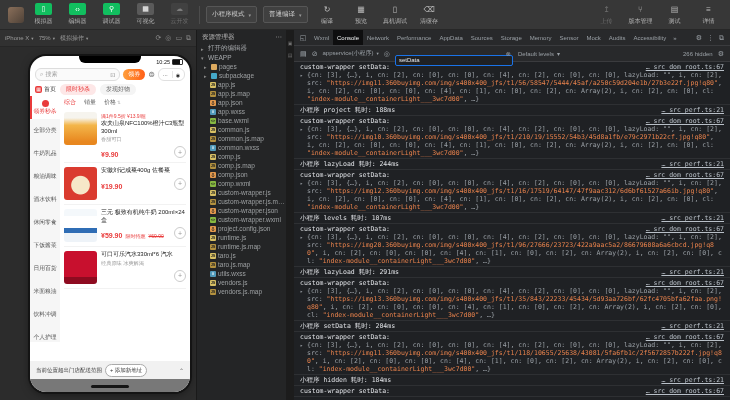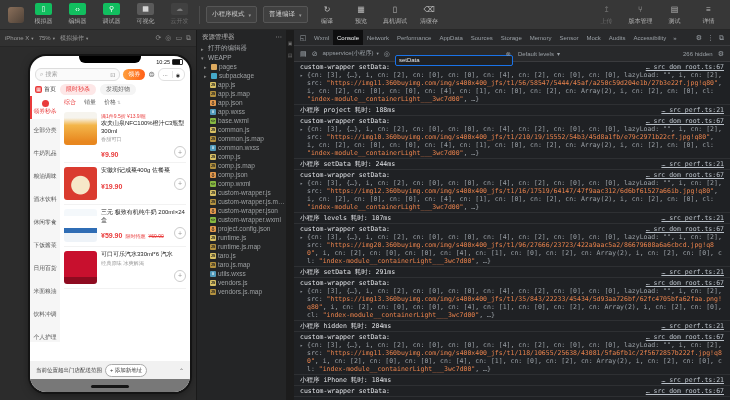--- a/index.html
+++ b/index.html
@@ -588,21 +588,21 @@
           <span class="lnk">… src_dom_root.ts:67</span>
         </div>
         <div class="log-body g-only">
           <span class="tri">▸</span><span>{cn: [3], {…}, i, cn: [2], cn: [0], cn: [0], cn: [4], cn: [2], cn: [0], cn: [0], lazyLoad: "", i, cn: [2], src: </span><span class="str">"https://img10.360buyimg.com/img/s400x400_jfs/t1/210/19/15552/54b3/45d8a1fb/e79c2971b22cf.jpg!q80"</span><span>, i, cn: [2], cn: [0], cn: [0], cn: [4], cn: [1], cn: [0], cn: [2], cn: Array(2), i, cn: [2], cn: [0], cl: </span><span class="str">"index-module__containerLight___3wc7d00"</span><span>, …}</span>
         </div>
 
       </div>
       <div class="log t">
 
         <div class="log-row t-only">
-          <span class="lt">小程序 setData 耗时: 244ms</span>
+          <span class="lt">小程序 lazyLoad 耗时: 244ms</span>
           <span class="lnk">… src_perf.ts:21</span>
         </div>
       </div>
       <div class="log g">
         <div class="log-row g-only">
           <span class="lh">custom-wrapper setData:</span>
           <span class="lnk">… src_dom_root.ts:67</span>
         </div>
         <div class="log-body g-only">
           <span class="tri">▸</span><span>{cn: [3], {…}, i, cn: [2], cn: [0], cn: [0], cn: [4], cn: [2], cn: [0], cn: [0], lazyLoad: "", i, cn: [2], src: </span><span class="str">"https://img12.360buyimg.com/img/s400x400_jfs/t1/16/17519/64147/47f9aac312/6d6bf61527a66ib.jpg!q80"</span><span>, i, cn: [2], cn: [0], cn: [0], cn: [4], cn: [1], cn: [0], cn: [2], cn: Array(2), i, cn: [2], cn: [0], cl: </span><span class="str">"index-module__containerLight___3wc7d00"</span><span>, …}</span>
@@ -622,55 +622,55 @@
           <span class="lnk">… src_dom_root.ts:67</span>
         </div>
         <div class="log-body g-only">
           <span class="tri">▸</span><span>{cn: [3], {…}, i, cn: [2], cn: [0], cn: [0], cn: [4], cn: [2], cn: [0], cn: [0], lazyLoad: "", i, cn: [2], src: </span><span class="str">"https://img20.360buyimg.com/img/s400x400_jfs/t1/96/27666/23723/422a9aac5a2/86679608a6a6cbcd.jpg!q80"</span><span>, i, cn: [2], cn: [0], cn: [0], cn: [4], cn: [1], cn: [0], cn: [2], cn: Array(2), i, cn: [2], cn: [0], cl: </span><span class="str">"index-module__containerLight___3wc7d00"</span><span>, …}</span>
         </div>
 
       </div>
       <div class="log t">
 
         <div class="log-row t-only">
-          <span class="lt">小程序 setData 耗时: 291ms</span>
+          <span class="lt">小程序 lazyLoad 耗时: 291ms</span>
           <span class="lnk">… src_perf.ts:21</span>
         </div>
       </div>
       <div class="log g">
         <div class="log-row g-only">
           <span class="lh">custom-wrapper setData:</span>
           <span class="lnk">… src_dom_root.ts:67</span>
         </div>
         <div class="log-body g-only">
           <span class="tri">▸</span><span>{cn: [3], {…}, i, cn: [2], cn: [0], cn: [0], cn: [4], cn: [2], cn: [0], cn: [0], lazyLoad: "", i, cn: [2], src: </span><span class="str">"https://img13.360buyimg.com/img/s400x400_jfs/t1/35/843/22233/45434/5d93aa726bf/62fc4705bfa62faa.png!q80"</span><span>, i, cn: [2], cn: [0], cn: [0], cn: [4], cn: [1], cn: [0], cn: [2], cn: Array(2), i, cn: [2], cn: [0], cl: </span><span class="str">"index-module__containerLight___3wc7d00"</span><span>, …}</span>
         </div>
 
       </div>
       <div class="log t">
 
         <div class="log-row t-only">
-          <span class="lt">小程序 hidden 耗时: 204ms</span>
+          <span class="lt">小程序 setData 耗时: 204ms</span>
           <span class="lnk">… src_perf.ts:21</span>
         </div>
       </div>
       <div class="log g">
         <div class="log-row g-only">
           <span class="lh">custom-wrapper setData:</span>
           <span class="lnk">… src_dom_root.ts:67</span>
         </div>
         <div class="log-body g-only">
           <span class="tri">▸</span><span>{cn: [3], {…}, i, cn: [2], cn: [0], cn: [0], cn: [4], cn: [2], cn: [0], cn: [0], lazyLoad: "", i, cn: [2], src: </span><span class="str">"https://img11.360buyimg.com/img/s400x400_jfs/t1/118/10655/25638/43081/5fa6fb1c/2f5672857b222f.jpg!q80"</span><span>, i, cn: [2], cn: [0], cn: [0], cn: [4], cn: [1], cn: [0], cn: [2], cn: Array(2), i, cn: [2], cn: [0], cl: </span><span class="str">"index-module__containerLight___3wc7d00"</span><span>, …}</span>
         </div>
 
       </div>
       <div class="log t">
 
         <div class="log-row t-only">
-          <span class="lt">小程序 iPhone 耗时: 184ms</span>
+          <span class="lt">小程序 hidden 耗时: 184ms</span>
           <span class="lnk">… src_perf.ts:21</span>
         </div>
       </div>
       <div class="log g">
         <div class="log-row g-only">
           <span class="lh">custom-wrapper setData:</span>
           <span class="lnk">… src_dom_root.ts:67</span>
         </div>
 
       </div>

